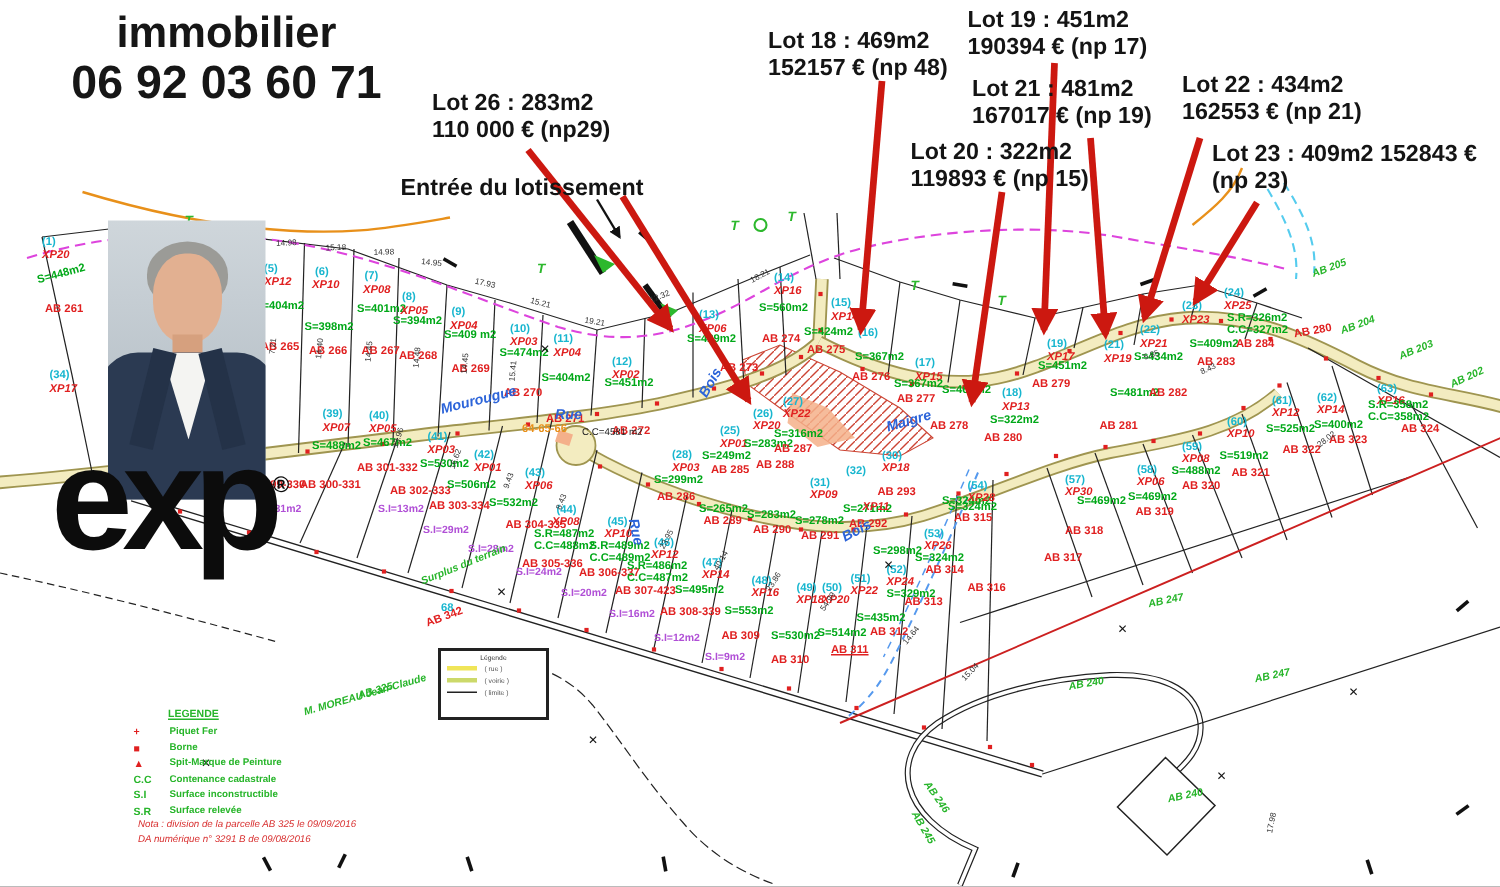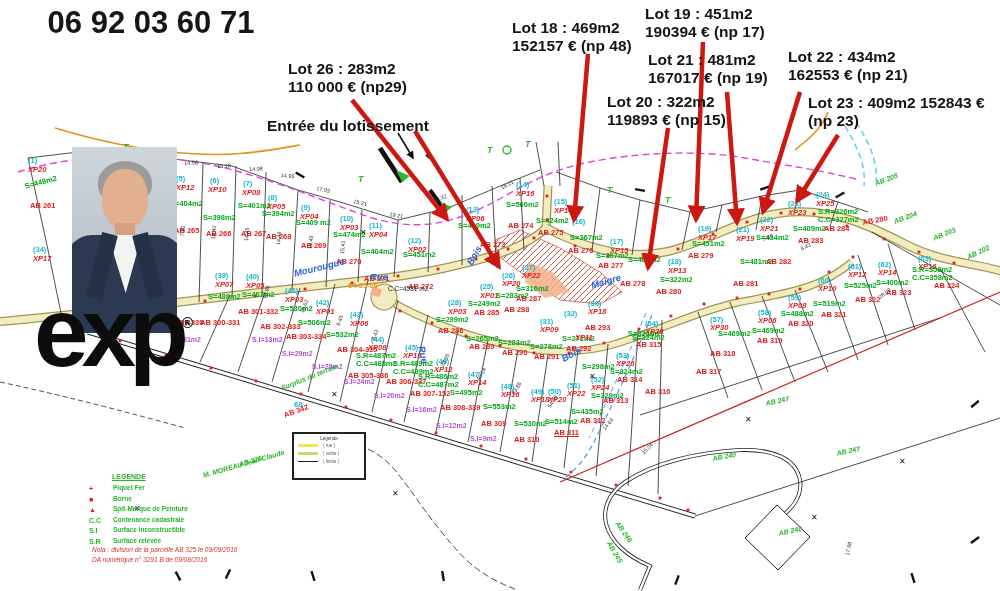--- a/index.html
+++ b/index.html
@@ -376,21 +376,21 @@
       <div class="lbl lbl-a" style="left: 348px; top: 372px;">AB 305-336</div>
       <div class="lbl lbl-n" style="left: 405px; top: 344px;">(45)</div>
       <div class="lbl lbl-x" style="left: 403px; top: 352px;">XP10</div>
       <div class="lbl lbl-s" style="left: 393px; top: 360px;">S.R=489m2</div>
       <div class="lbl lbl-s" style="left: 393px; top: 368px;">C.C=489m2</div>
       <div class="lbl lbl-a" style="left: 386px; top: 378px;">AB 306-337</div>
       <div class="lbl lbl-n" style="left: 436px; top: 358px;">(46)</div>
       <div class="lbl lbl-x" style="left: 434px; top: 366px;">XP12</div>
       <div class="lbl lbl-s" style="left: 418px; top: 373px;">S.R=486m2</div>
       <div class="lbl lbl-s" style="left: 418px; top: 381px;">C.C=487m2</div>
-      <div class="lbl lbl-a" style="left: 410px; top: 390px;">AB 307-152</div>
+      <div class="lbl lbl-a" style="left: 410px; top: 390px;">AB 307-423</div>
       <div class="lbl lbl-n" style="left: 468px; top: 371px;">(47)</div>
       <div class="lbl lbl-x" style="left: 468px; top: 379px;">XP14</div>
       <div class="lbl lbl-s" style="left: 450px; top: 389px;">S=495m2</div>
       <div class="lbl lbl-a" style="left: 440px; top: 404px;">AB 308-339</div>
       <div class="lbl lbl-n" style="left: 501px; top: 383px;">(48)</div>
       <div class="lbl lbl-x" style="left: 501px; top: 391px;">XP16</div>
       <div class="lbl lbl-s" style="left: 483px; top: 403px;">S=553m2</div>
       <div class="lbl lbl-a" style="left: 481px; top: 420px;">AB 309</div>
       <div class="lbl lbl-n" style="left: 531px; top: 388px;">(49)</div>
       <div class="lbl lbl-x" style="left: 531px; top: 396px;">XP18</div>
@@ -593,20 +593,21 @@
         <div>Lot 22 : 434m2</div>
         <div>162553 € (np 21)</div>
       </div>
       <div class="annot" style="left: 808px; top: 94px;">
         <div>Lot 23 : 409m2 152843 €</div>
         <div>(np 23)</div>
       </div>
     </div>
 
   <div class="title">
+    <div class="t2">immobilier</div>
     <div class="t3">06 92 03 60 71</div>
   </div>
 
   <div id="photo">
     <div class="hair"></div>
     <div class="face"></div>
     <div class="neck"></div>
     <div class="suit"></div>
     <div class="shirt"></div>
     <div class="lapelL"></div>

